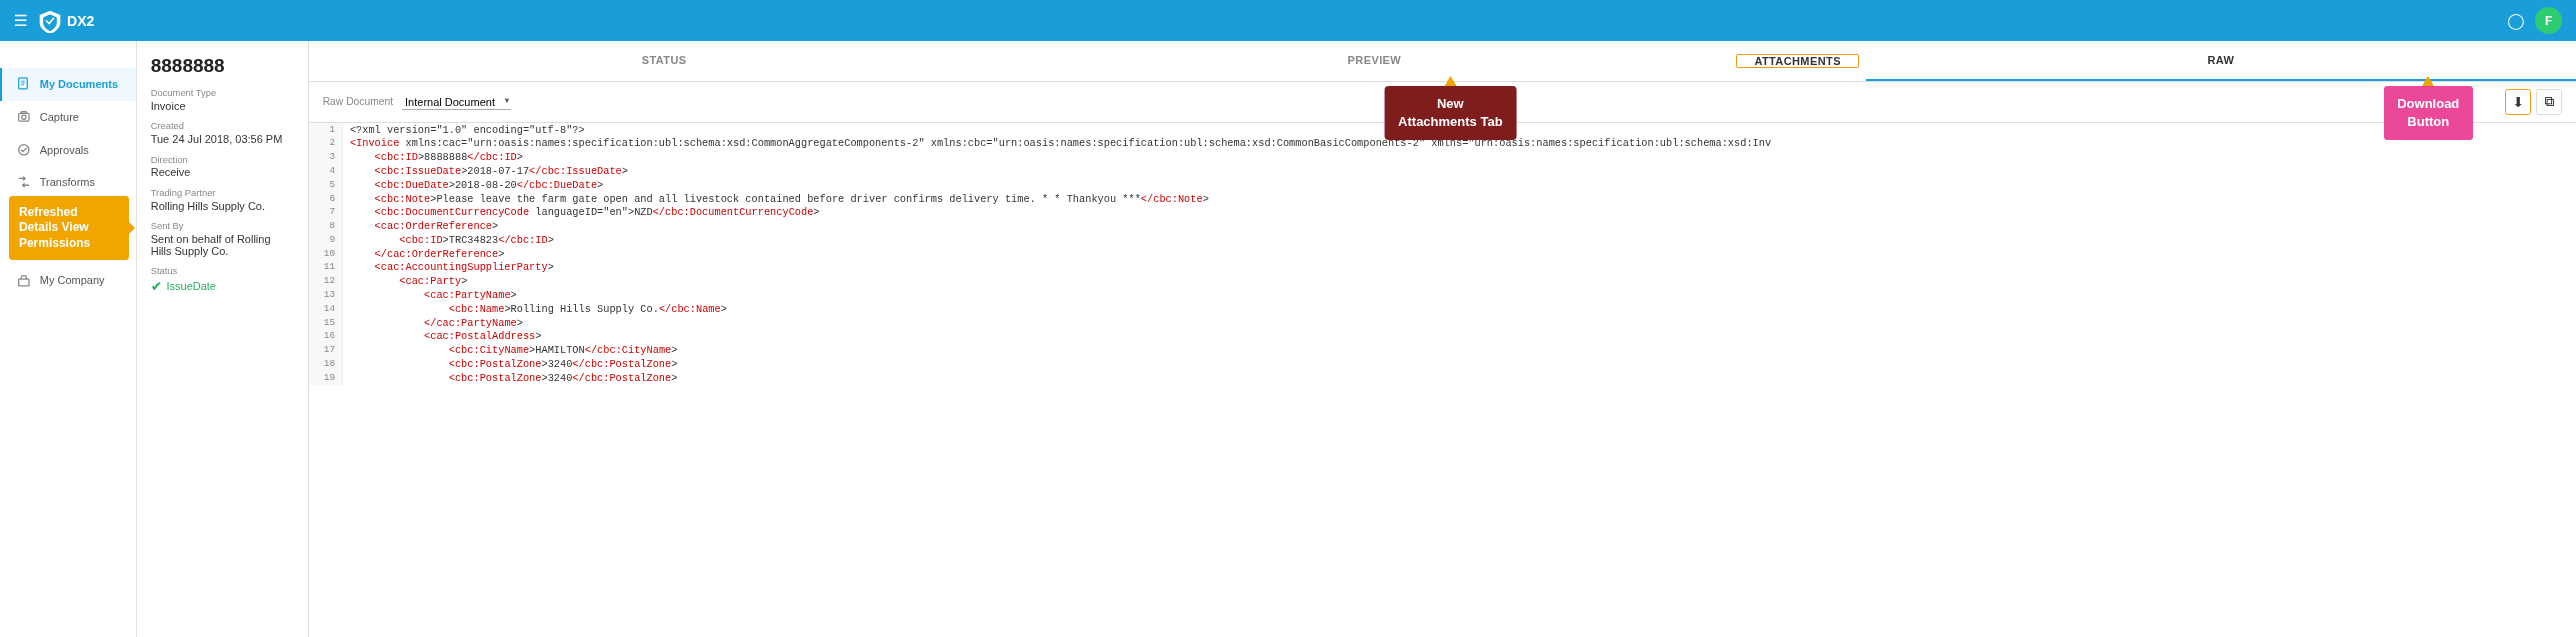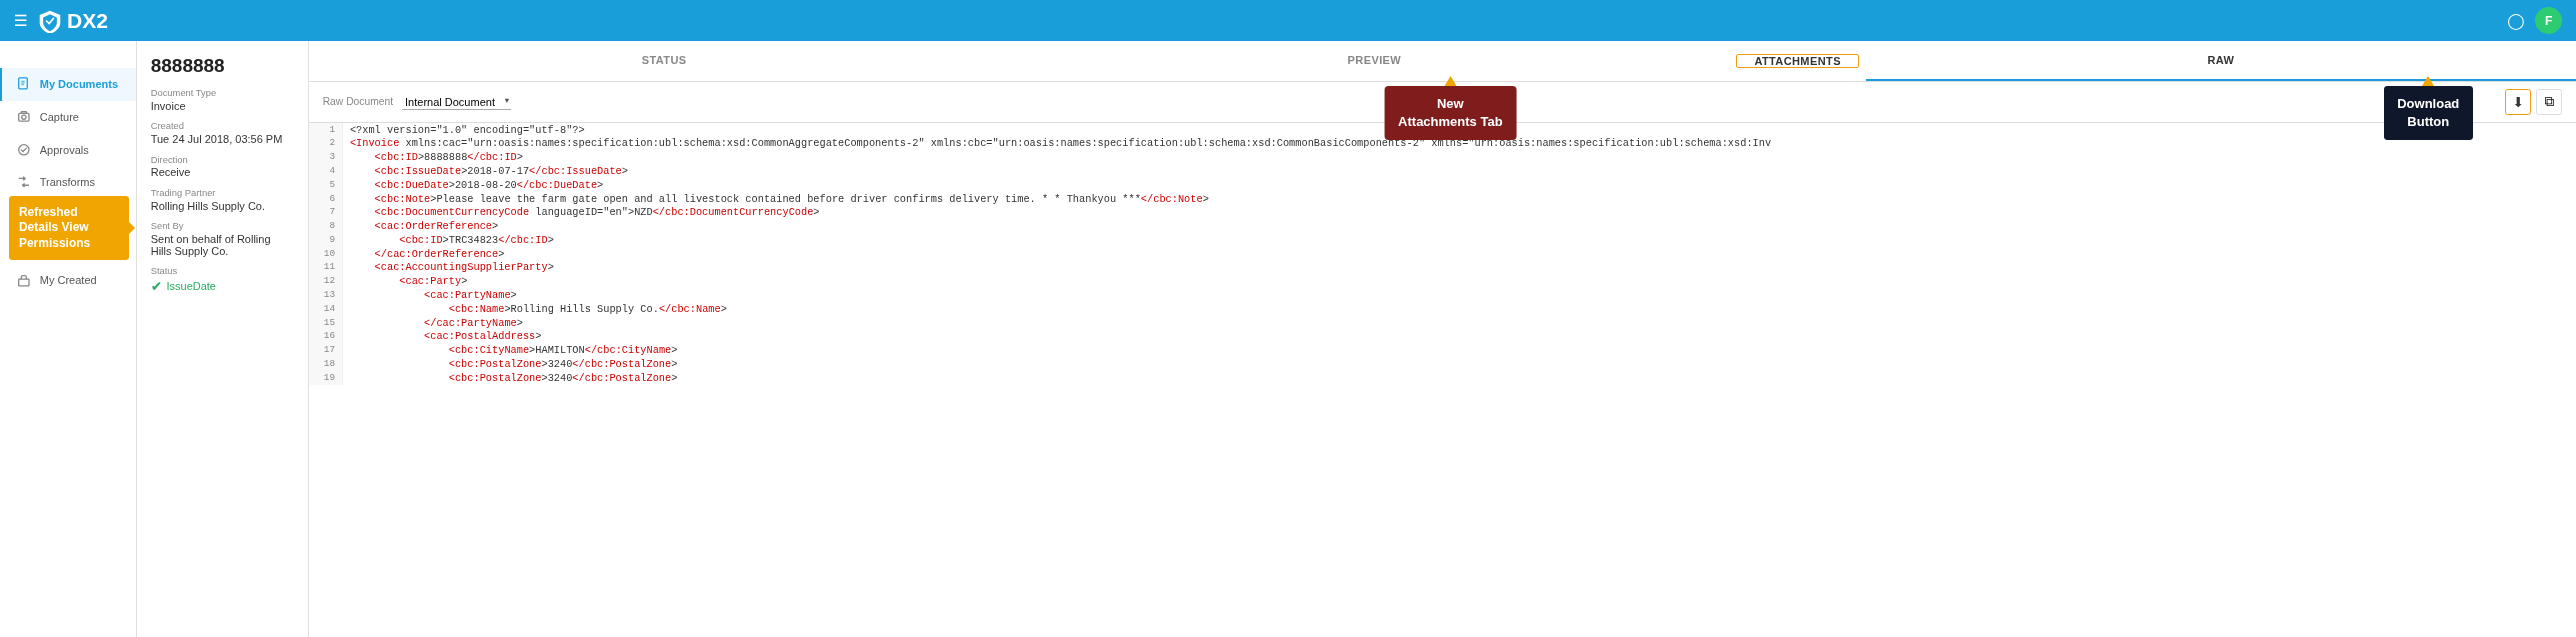--- a/index.html
+++ b/index.html
@@ -9,21 +9,21 @@
     .top-nav {
       height: 41px;
       background: #1a9ed9;
       display: flex;
       align-items: center;
       padding: 0 13.7px;
       justify-content: space-between;
     }
     .top-nav-left { display: flex; align-items: center; gap: 10.3px; }
     .hamburger { color: white; font-size: 15.5px; cursor: pointer; }
-    .logo { display: flex; align-items: center; gap: 5.2px; color: white; font-weight: bold; font-size: 21px; }
+    .logo { display: flex; align-items: center; gap: 5.2px; color: white; font-weight: bold; font-size: 14px; }
     .top-nav-right { display: flex; align-items: center; gap: 10.3px; }
     .bell-icon { color: white; font-size: 15.5px; cursor: pointer; position: relative; }
     .user-avatar {
       width: 27.5px; height: 27.5px; border-radius: 50%;
       background: #2ecc71; color: white;
       display: flex; align-items: center; justify-content: center;
       font-weight: bold; font-size: 12px; cursor: pointer;
     }
 
     
@@ -274,21 +274,21 @@
       <span class="sidebar-item-label">Permissions</span>
     </div>
 
     <div class="sidebar-item">
       <span class="sidebar-icon">
         <svg width="13.7" height="13.7" viewBox="0 0 16 16" fill="none" stroke="#888" stroke-width="1.5">
             <rect x="2" y="6" width="12" height="8" rx="0.5"></rect>
             <path d="M5 6 L5 4 C5 2.9 5.9 2 7 2 L9 2 C10.1 2 11 2.9 11 4 L11 6"></path>
           </svg>
       </span>
-      <span class="sidebar-item-label">My Created</span>
+      <span class="sidebar-item-label">My Company</span>
     </div>
   </aside>
 
   <div class="doc-panel">
     <div class="doc-number">8888888</div>
 
     <div class="doc-field-label">Document Type</div>
     <div class="doc-field-value">Invoice</div>
 
     <div class="doc-field-label">Created</div>
@@ -329,21 +329,21 @@
       </div>
 
       <div style="position:absolute; top:45px; left:55%; transform:translateX(-130%); z-index:200;">
         <div style="background:#7f1d1d; color:white; font-weight:bold; font-size:13px; padding:8.6px 13.7px; border-radius:4px; text-align:center; line-height:1.4; position:relative;">
           <div style="position:absolute; top:-10.3px; left:50%; transform:translateX(-50%); width:0; height:0; border-left:6.9px solid transparent; border-right:6.9px solid transparent; border-bottom:10.3px solid #f0a500;"></div>
           New<br>Attachments Tab
         </div>
       </div>
 
       <div style="position:absolute; top:45px; right:103px; z-index:200;">
-        <div style="background:#0f172a; color:white; font-weight:bold; font-size:13px; padding:8.6px 13.7px; border-radius:3.4px; text-align:center; line-height:1.4; position:relative;">
+        <div style="background:#ec4899; color:white; font-weight:bold; font-size:13px; padding:8.6px 13.7px; border-radius:3.4px; text-align:center; line-height:1.4; position:relative;">
           <div style="position:absolute; top:-10.3px; left:50%; transform:translateX(-50%); width:0; height:0; border-left:6.9px solid transparent; border-right:6.9px solid transparent; border-bottom:10.3px solid #f0a500;"></div>
           Download<br>Button
         </div>
       </div>
     </div>
 
     <div class="raw-area">
 
       <div class="raw-toolbar">
         <span class="raw-toolbar-label">Raw Document</span>

